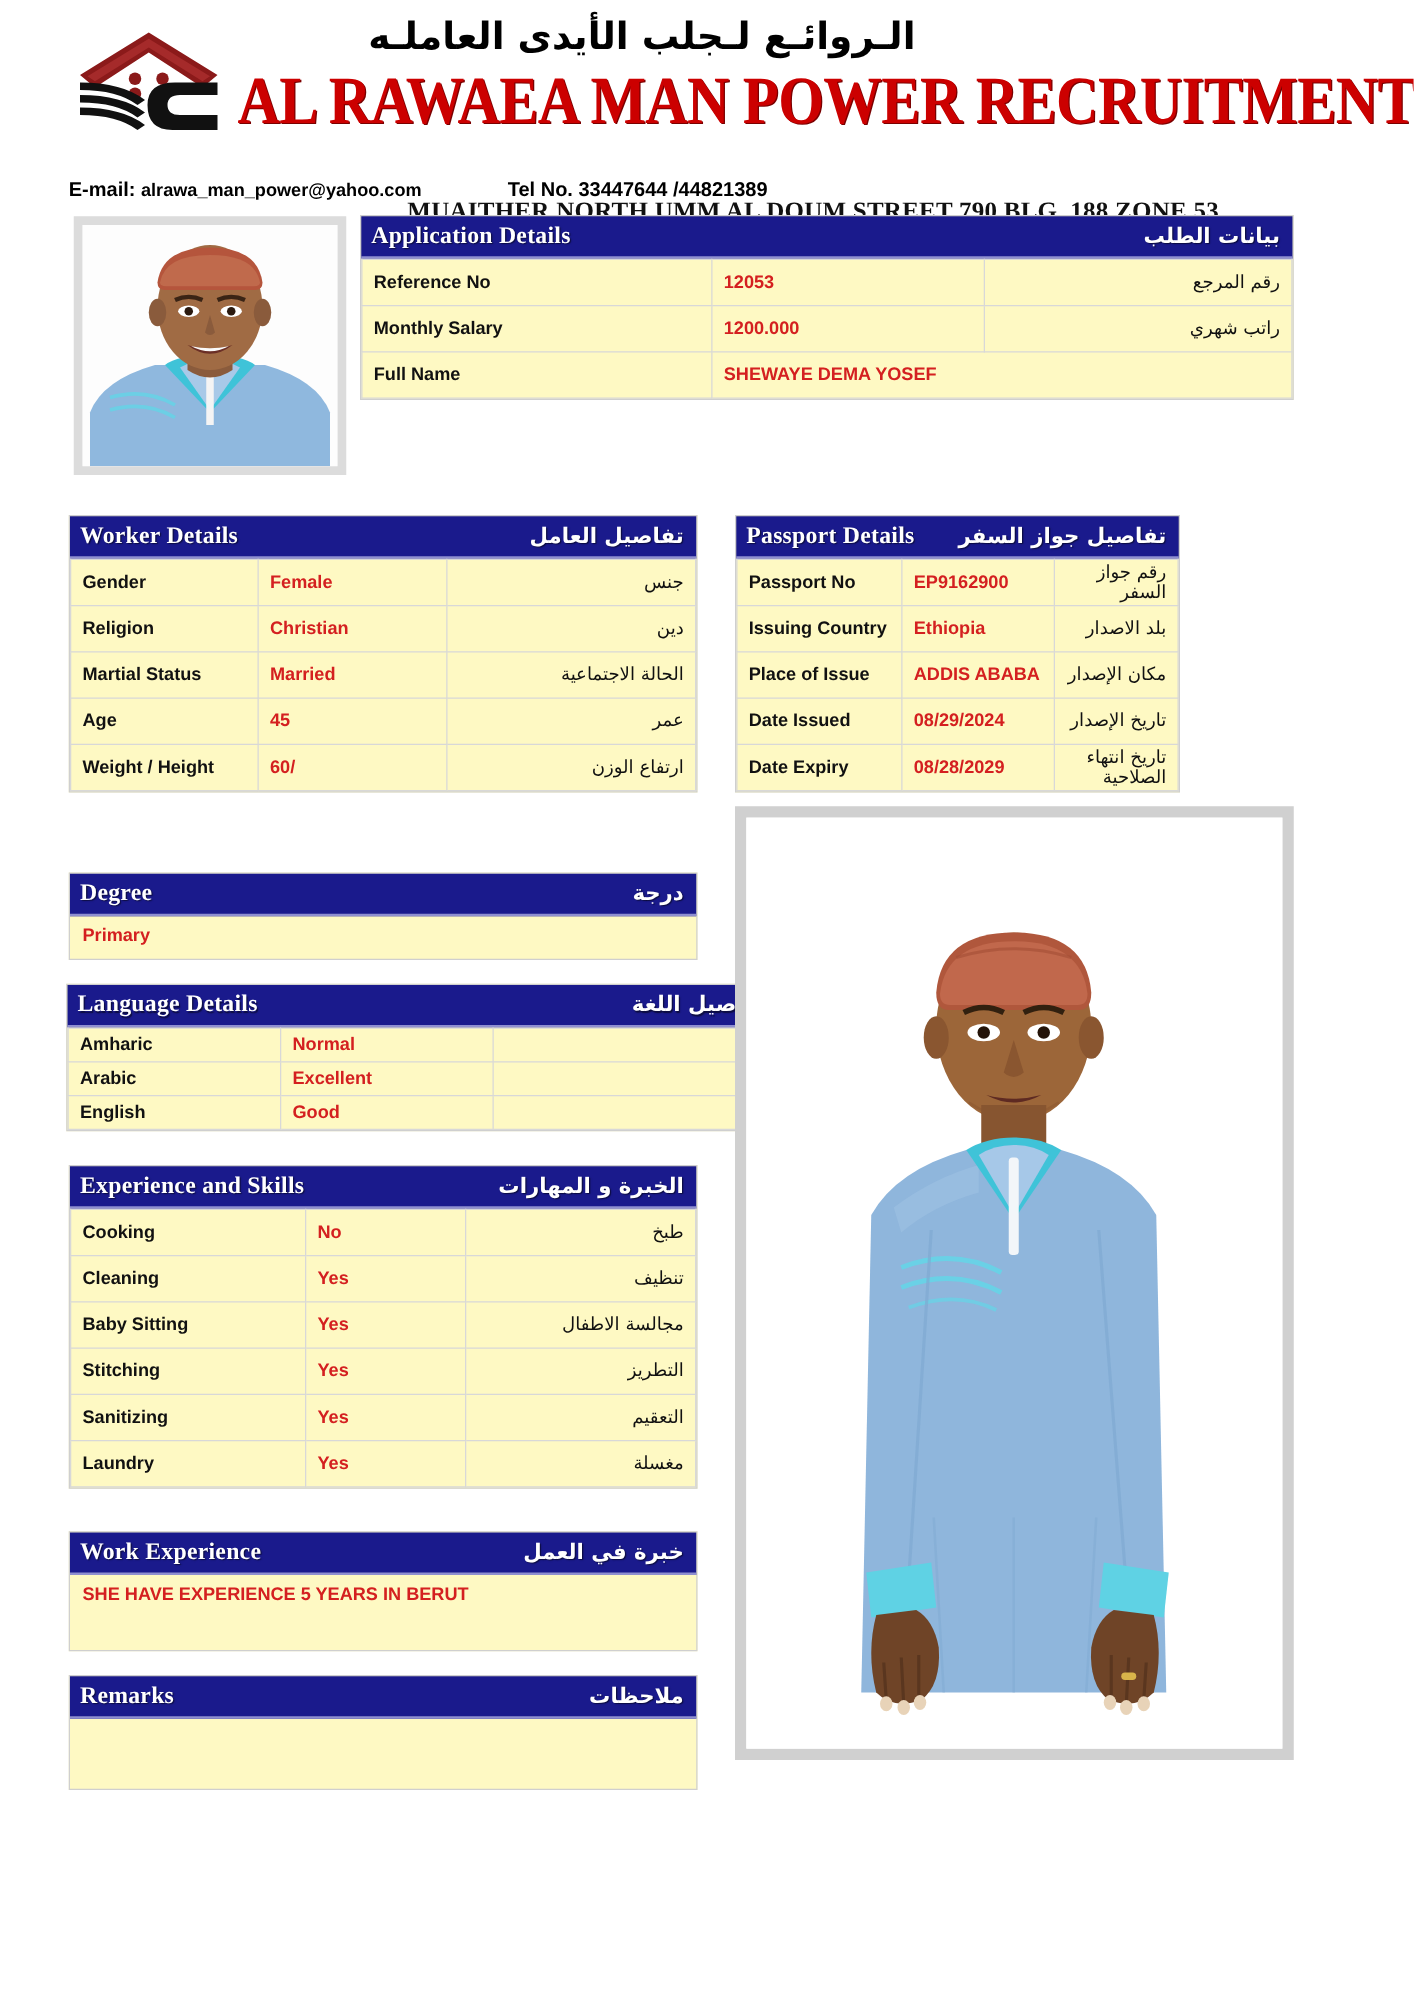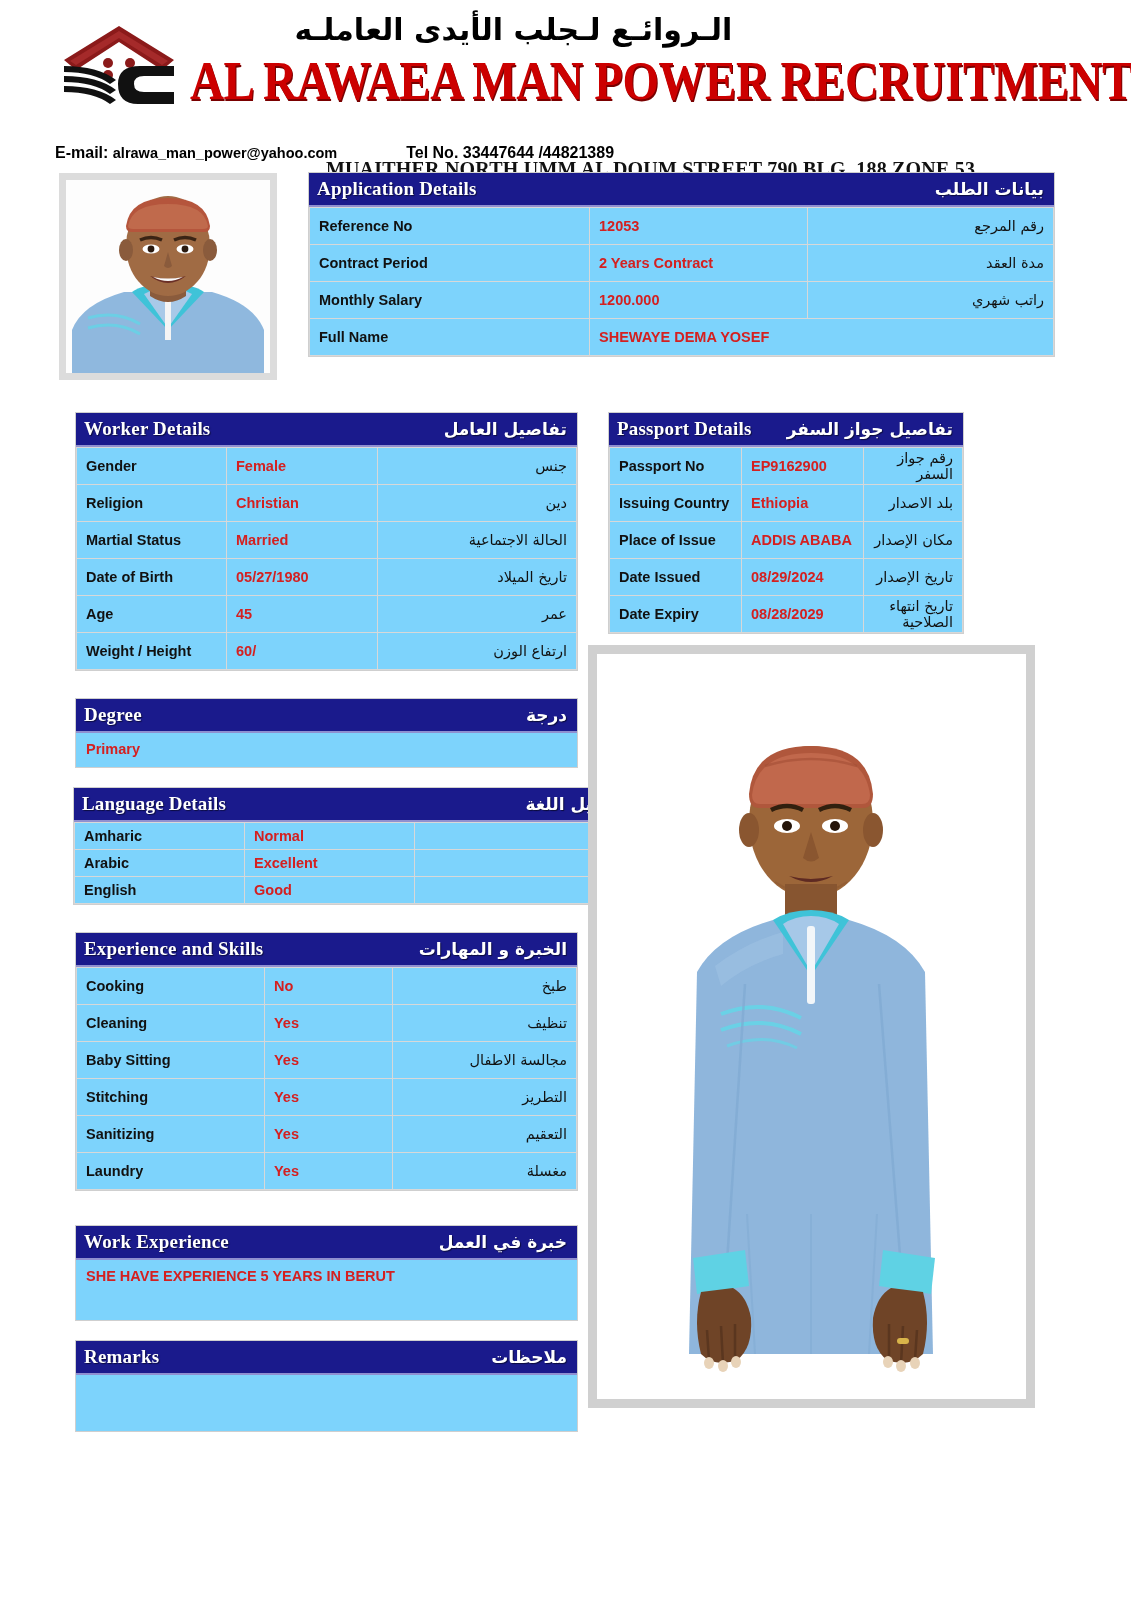--- a/index.html
+++ b/index.html
@@ -75,23 +75,22 @@
     font-weight: bold;
     color: #000000;
     white-space: nowrap;
   }
   .hdr-contact .small { font-size: 14.5px; }
   .hdr-contact .gap { display: inline-block; width: 60px; }
 
   
   .panel {
     position: absolute;
-    background: #7dd3fc;
+    background: #fef9c3;
     border: 1px solid #cfcfcf;
-    margin-left: 20px;
   }
   .bar {
     background: #1A1A8C;
     color: #ffffff;
     height: 34px;
     display: flex;
     align-items: center;
     justify-content: space-between;
     padding: 0 10px 0 8px;
     border-bottom: 2px solid #8f8fd0;
@@ -279,25 +278,20 @@
           <col style="width:218px">
           <col>
         </colgroup>
       <tbody>
         <tr>
           <td class="lbl">Reference No</td>
           <td class="val">12053</td>
           <td class="ar">رقم المرجع</td>
         </tr>
         <tr>
-          <td class="lbl">Contract Period</td>
-          <td class="val">2 Years Contract</td>
-          <td class="ar">مدة العقد</td>
-        </tr>
-        <tr>
           <td class="lbl">Monthly Salary</td>
           <td class="val">1200.000</td>
           <td class="ar">راتب شهري</td>
         </tr>
         <tr>
           <td class="lbl">Full Name</td>
           <td class="val" colspan="2">SHEWAYE DEMA YOSEF</td>
         </tr>
       </tbody>
     </table>
@@ -324,25 +318,20 @@
           <td class="lbl">Religion</td>
           <td class="val">Christian</td>
           <td class="ar">دين</td>
         </tr>
         <tr>
           <td class="lbl">Martial Status</td>
           <td class="val">Married</td>
           <td class="ar">الحالة الاجتماعية</td>
         </tr>
         <tr>
-          <td class="lbl">Date of Birth</td>
-          <td class="val">05/27/1980</td>
-          <td class="ar">تاريخ الميلاد</td>
-        </tr>
-        <tr>
           <td class="lbl">Age</td>
           <td class="val">45</td>
           <td class="ar">عمر</td>
         </tr>
         <tr>
           <td class="lbl">Weight / Height</td>
           <td class="val">60/</td>
           <td class="ar">ارتفاع الوزن</td>
         </tr>
       </tbody>

